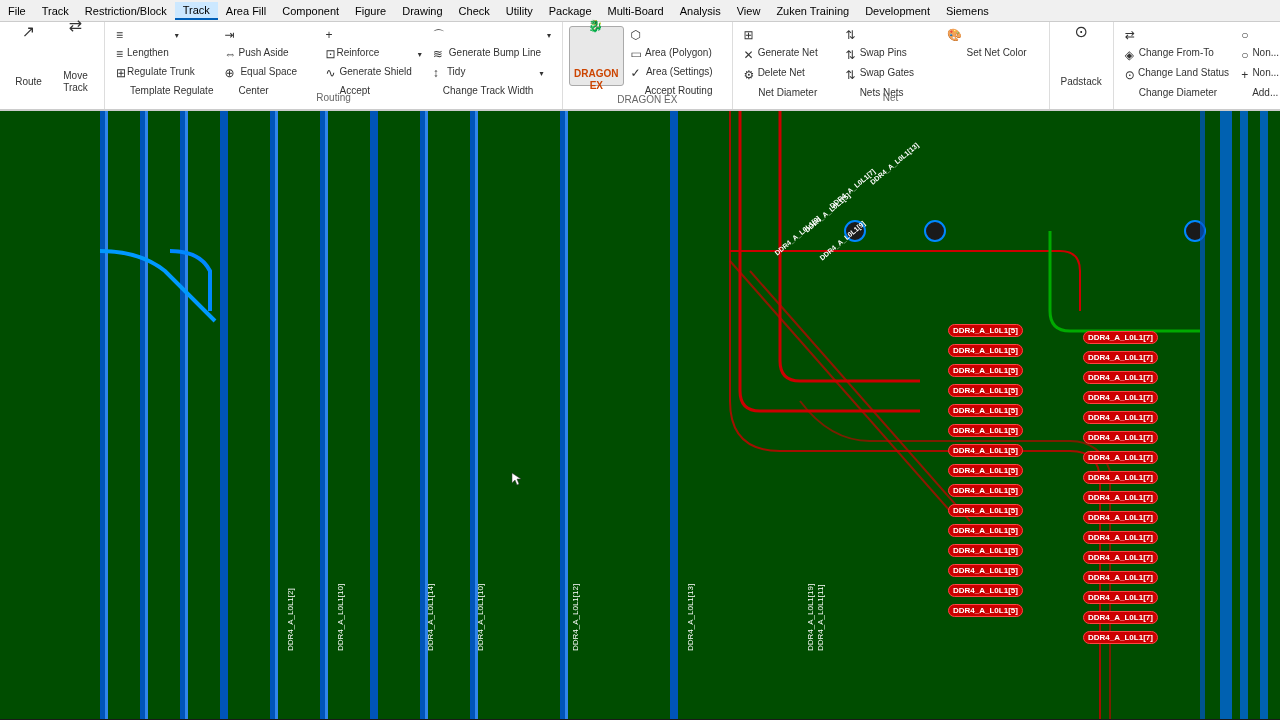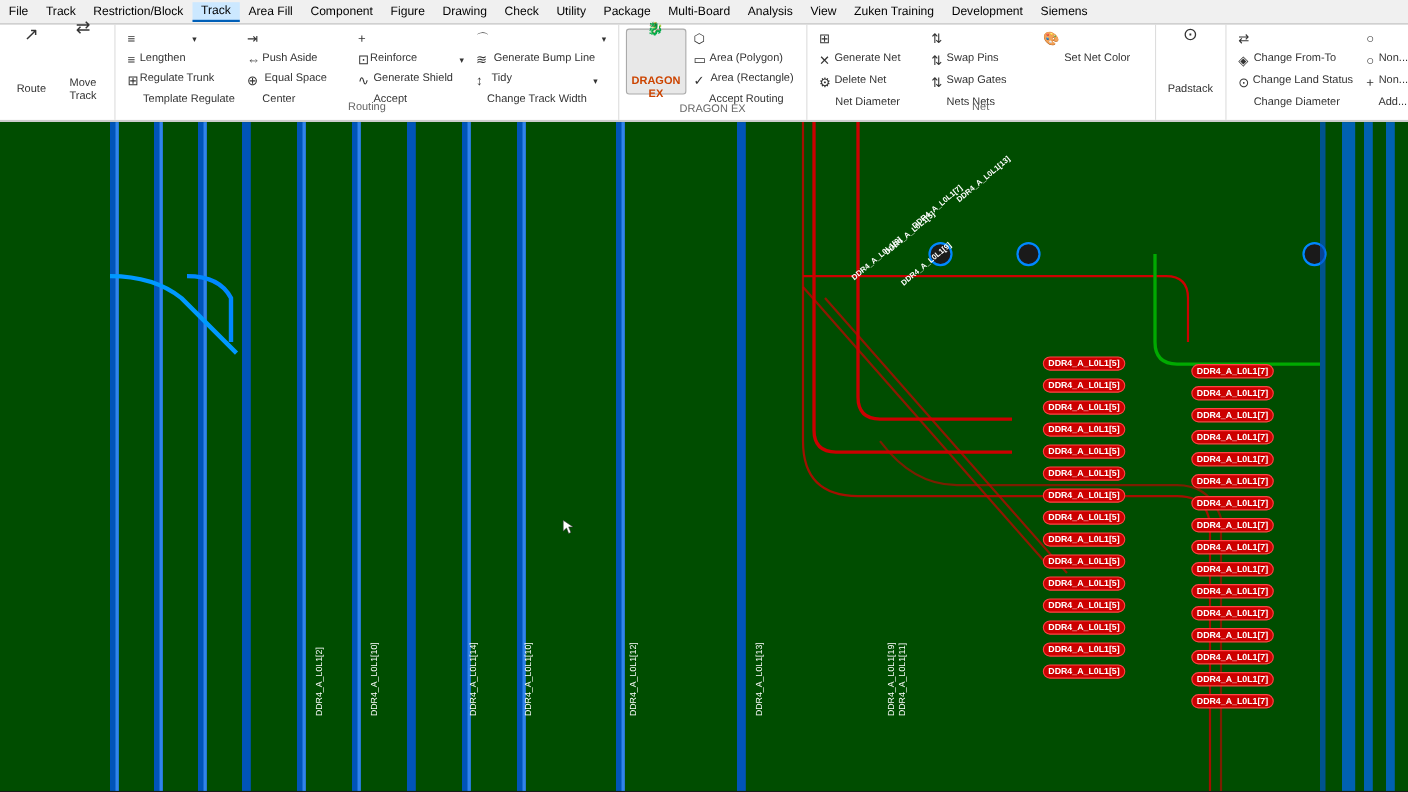--- a/index.html
+++ b/index.html
@@ -230,21 +230,21 @@
           <span class="ribbon-icon" style="font-size:12px; color:#cc4400;">🐉</span>
           <span class="ribbon-label" style="color:#cc4400; font-weight:bold;">DRAGON<br>EX</span>
         </div>
         <div class="small-btns-col">
           <div class="ribbon-btn small">
             <span class="ribbon-icon small">⬡</span>
             <span class="ribbon-label">Area (Polygon)</span>
           </div>
           <div class="ribbon-btn small">
             <span class="ribbon-icon small">▭</span>
-            <span class="ribbon-label">Area (Rectangle)</span>
+            <span class="ribbon-label">Area (Settings)</span>
           </div>
           <div class="ribbon-btn small">
             <span class="ribbon-icon small">✓</span>
             <span class="ribbon-label">Accept Routing</span>
           </div>
         </div>
       </div>
       <div class="ribbon-group-label">DRAGON EX</div>
     </div>
 

